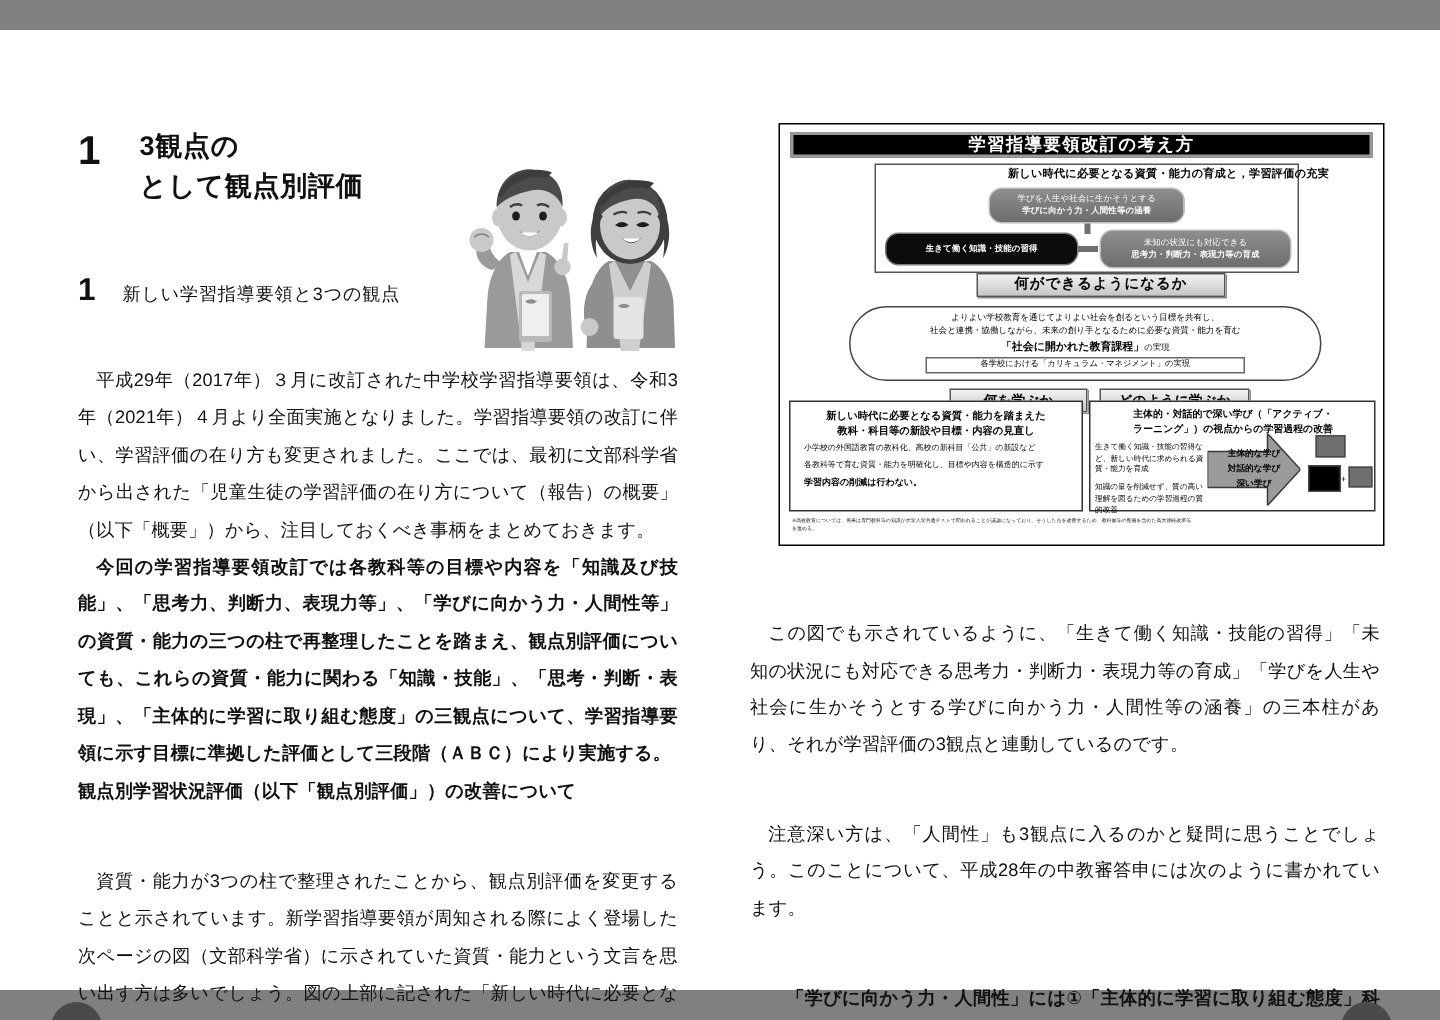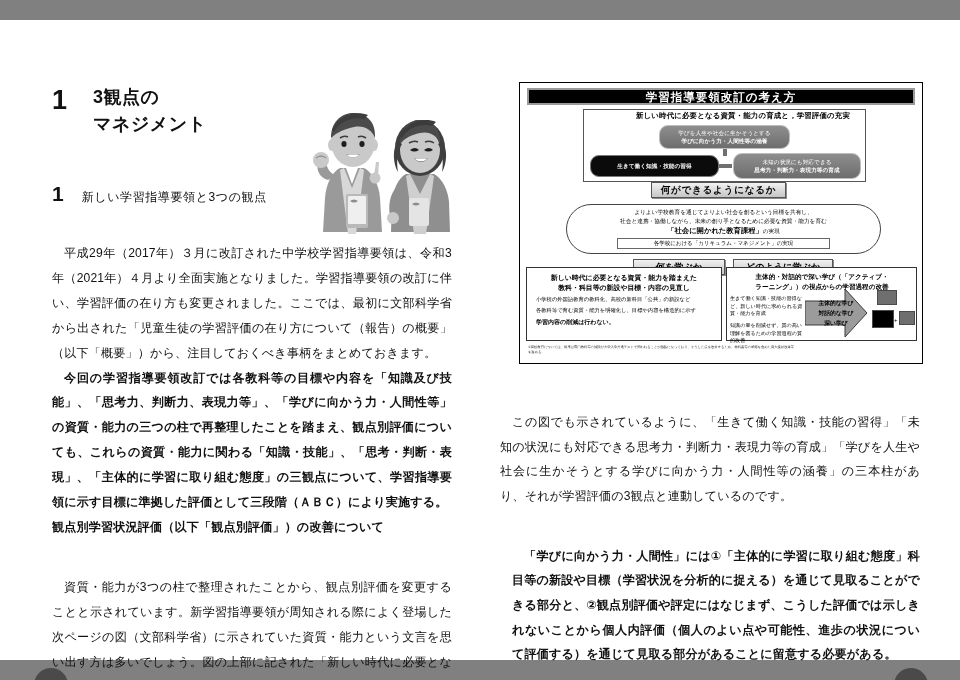--- a/index.html
+++ b/index.html
@@ -176,20 +176,21 @@
     background: #fff;
   }
   .dg-cap1 {
     position: absolute;
     left: 63px; top: 28px;
     width: 320px;
     text-align: center;
     font-size: 7.4px;
     font-weight: bold;
     letter-spacing: 0.2px;
+    padding-left: 36px;
   }
   .pill {
     position: absolute;
     box-sizing: border-box;
     text-align: center;
     display: flex;
     align-items: center;
     justify-content: center;
     border-radius: 9px;
     font-size: 5.6px;
@@ -227,21 +228,21 @@
     border: 1px solid #555;
     color: #000;
     font-weight: bold;
     text-align: center;
     display: flex;
     align-items: center;
     justify-content: center;
     box-shadow: 1px 1px 0 #8a8a8a;
   }
   .dg-btn-dekiru {
-    left: 131px; top: 99px; width: 135px; height: 16px;
+    left: 131px; top: 99px; width: 166px; height: 16px;
     font-size: 9.6px; letter-spacing: 0.7px;
   }
 
   .dg-ellipse {
     position: absolute;
     left: 46px; top: 121px;
     width: 315px; height: 50px;
     border: 1px solid #444;
     border-radius: 26px;
     box-sizing: border-box;
@@ -362,21 +363,21 @@
 <div class="band-bottom"></div>
 
 <div class="spread">
 
   <div class="col-left">
 
     <div class="chapter">
       <div class="chapter-num">1</div>
       <div class="chapter-title">
         <div>3観点の</div>
-        <div>マネジメント</div>
+        <div>として観点別評価</div>
       </div>
     </div>
 
     <div class="sec-head">
       <div class="sec-num">1</div>
       <div class="sec-title">新しい学習指導要領と3つの観点</div>
     </div>
 
     <p class="body indent">平成29年（2017年）３月に改訂された中学校学習指導要領は、令和3年（2021年）４月より全面実施となりました。学習指導要領の改訂に伴い、学習評価の在り方も変更されました。ここでは、最初に文部科学省から出された「児童生徒の学習評価の在り方について（報告）の概要」（以下「概要」）から、注目しておくべき事柄をまとめておきます。</p>
     <p class="body quote">今回の学習指導要領改訂では各教科等の目標や内容を「知識及び技能」、「思考力、判断力、表現力等」、「学びに向かう力・人間性等」の資質・能力の三つの柱で再整理したことを踏まえ、観点別評価についても、これらの資質・能力に関わる「知識・技能」、「思考・判断・表現」、「主体的に学習に取り組む態度」の三観点について、学習指導要領に示す目標に準拠した評価として三段階（ＡＢＣ）により実施する。</p>
@@ -513,20 +514,21 @@
     <div class="dg-sq dg-sq1"></div>
     <div class="dg-sq dg-sq2"></div>
     <div class="dg-plus">+</div>
     <div class="dg-sq dg-sq3"></div>
 
     <div class="dg-note">※高校教育については、将来は専門教科等の知識が大学入学共通テストで問われることが議論になっており、そうした点を改善するため、教科書等の整備を含めた高大接続改革等を進める。</div>
   </div>
 
   <div class="col-right" style="top:355px;">
     <p class="body indent">この図でも示されているように、「生きて働く知識・技能の習得」「未知の状況にも対応できる思考力・判断力・表現力等の育成」「学びを人生や社会に生かそうとする学びに向かう力・人間性等の涵養」の三本柱があり、それが学習評価の3観点と連動しているのです。</p>
+    <p class="body indent">注意深い方は、「人間性」も3観点に入るのかと疑問に思うことでしょう。このことについて、平成28年の中教審答申には次のように書かれています。</p>
     <div class="quoteblock">
       <p class="body indent">「学びに向かう力・人間性」には①「主体的に学習に取り組む態度」科目等の新設や目標（学習状況を分析的に捉える）を通じて見取ることができる部分と、②観点別評価や評定にはなじまず、こうした評価では示しきれないことから個人内評価（個人のよい点や可能性、進歩の状況について評価する）を通じて見取る部分があることに留意する必要がある。</p>
     </div>
     <p class="body indent">つまり、感性、思いやりなどの人間性は、個人内評価として見取ることとし、3観点の中には入っていないのです。</p>
   </div>
 
   <div class="pagetab left">010</div>
   <div class="pagetab right">011</div>
 
 </div>

